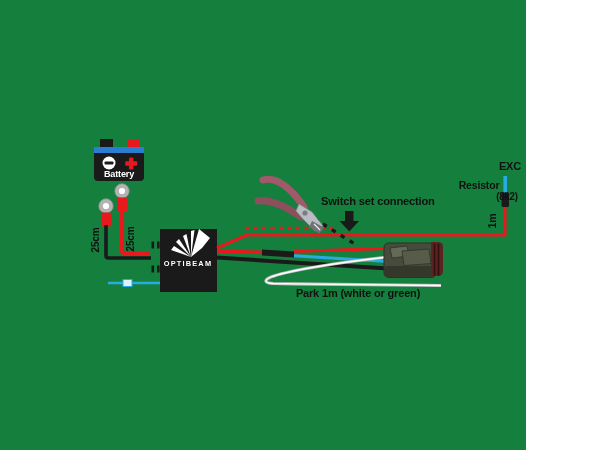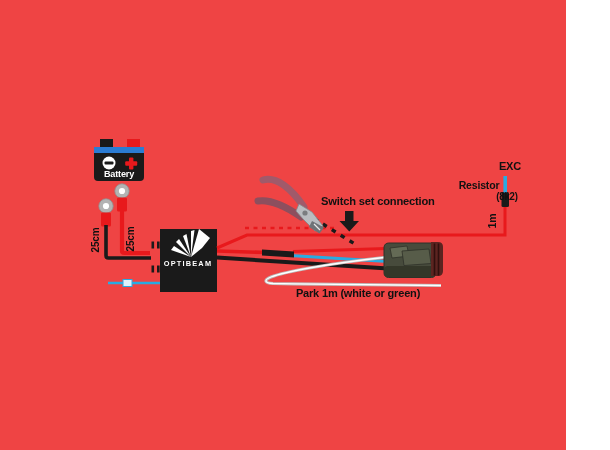--- a/index.html
+++ b/index.html
@@ -1,17 +1,17 @@
 <!DOCTYPE html>
 <html style="--wire-red: #e8191c; --wire-black: #1a1a1a; --wire-blue: #29abe2; --wire-white: #bdbdbd; --battery-bar-blue: #2b7cd3; --ring-gray: #b3b3b3; --connector-body: #474b3c; --connector-tab: #646a55; --connector-seal: #5c2420; --plier-handle: #a05a6a; --plier-handle-dark: #8d4f5e; --plier-metal: #b9bcc0;"><head>
 <meta charset="utf-8">
 <style>
   html,body{margin:0;padding:0;background:#fff;}
   .canvas{
-    position:relative;width:566px;height:450px;background:#ef4444;overflow:hidden;
+    position:relative;width:526px;height:450px;background:#15803d;overflow:hidden;
     font-family:"Liberation Sans",sans-serif;
   }
   svg{position:absolute;left:0;top:0;}
   .lbl{
     position:absolute;font-weight:bold;color:#111;white-space:nowrap;
     letter-spacing:-0.2px;line-height:1;
   }
   .lbl.center{transform:translate(-50%,-50%) scaleX(.96);}
   .lbl.vert{transform:translate(-50%,-50%) rotate(-90deg);}
   .lbl.white{color:#fff;}

